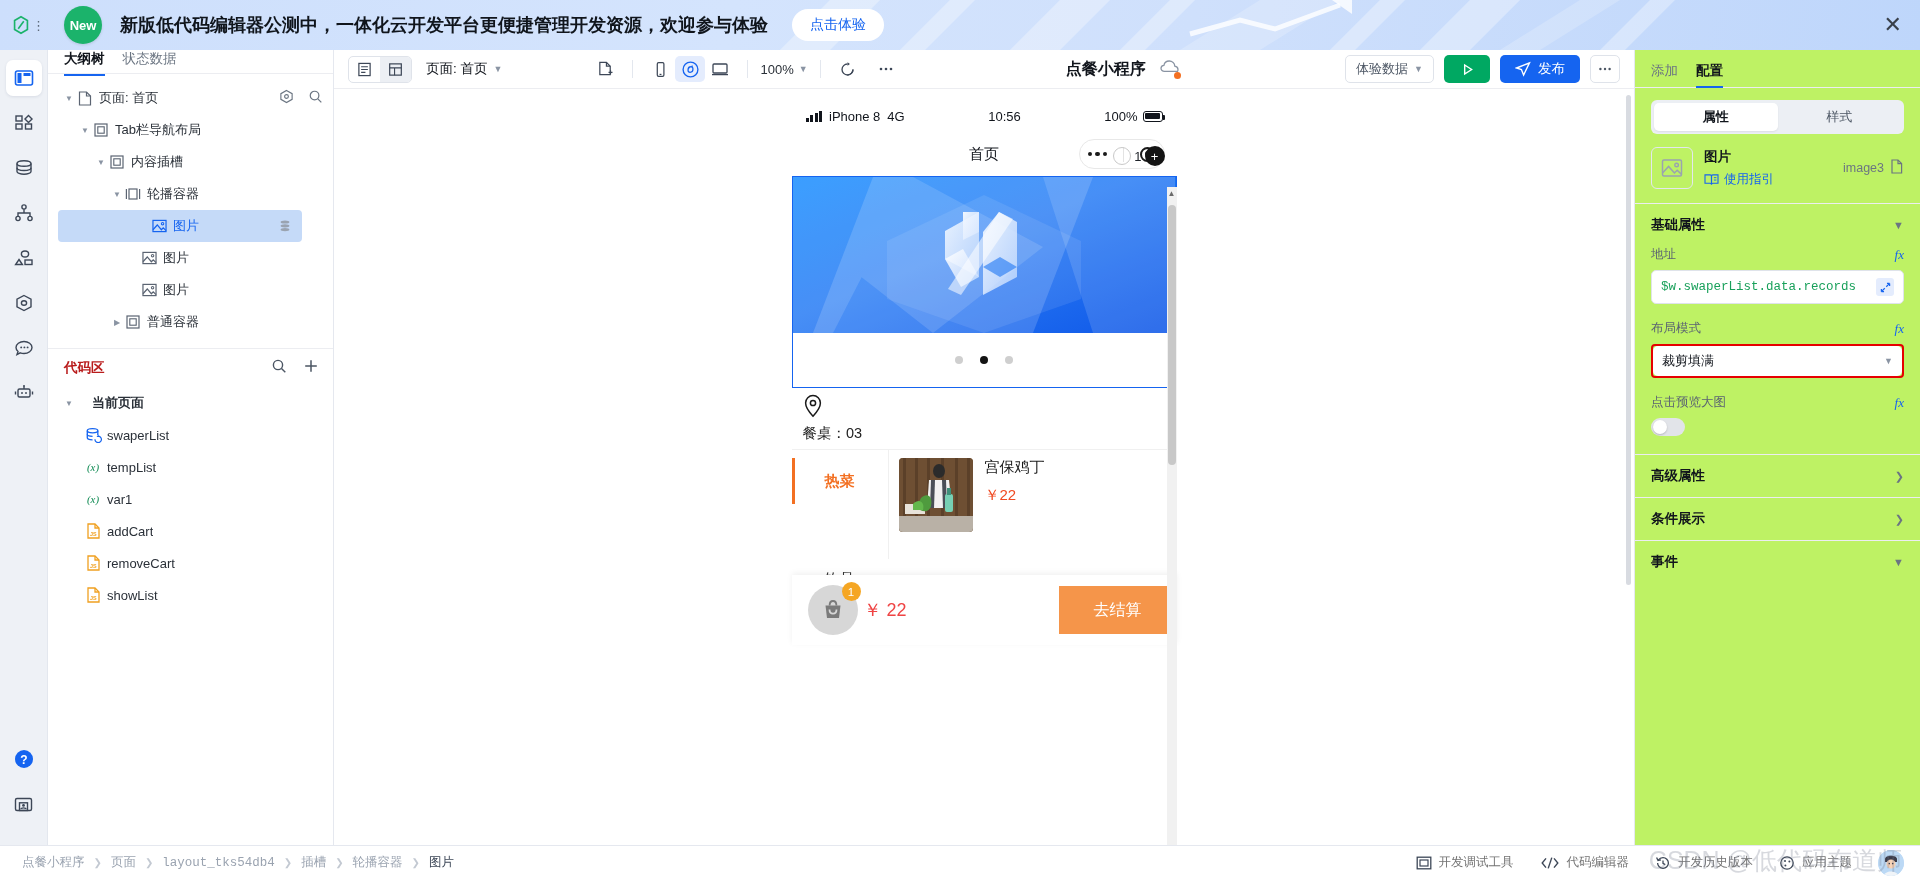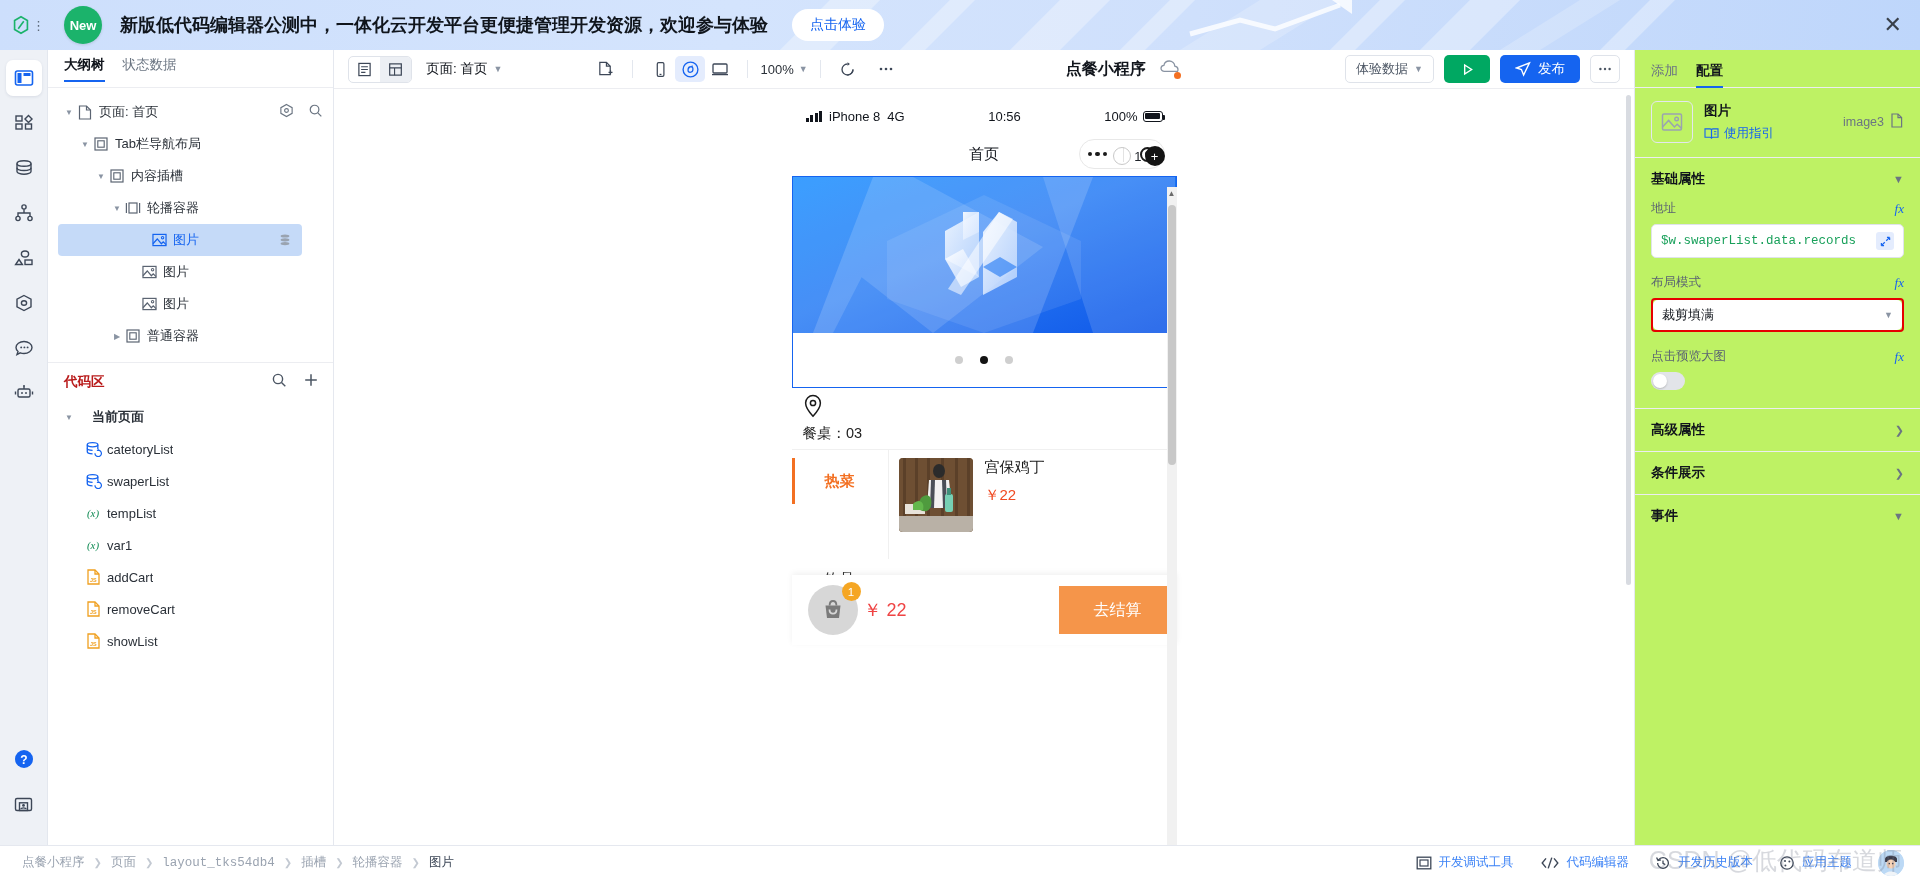--- a/index.html
+++ b/index.html
@@ -51,21 +51,21 @@
   }
   .rail-btn.active { background: #fff; box-shadow: 0 1px 3px rgba(20,40,80,.1); color: #1564f0; }
   .rail-spacer { flex: 1; }
   .rail-bottom { padding-bottom: 14px; display: flex; flex-direction: column; align-items: center; }
 
   
   .leftpanel {
     width: 286px; flex: 0 0 286px; background: #fff; display: flex; flex-direction: column;
     border-right: 1px solid #e5e8ef; min-height: 0;
   }
-  .tabs-row { display: flex; align-items: center; height: 38px; padding: 0 16px; border-bottom: 1px solid #ecedf1; }
+  .tabs-row { display: flex; align-items: flex-start; height: 24px; padding: 0 16px; border-bottom: 1px solid #ecedf1; }
   .tab { font-size: 13.5px; color: #6b7582; margin-right: 18px; padding-bottom: 7px; cursor: pointer; position: relative; }
   .tab.active { color: #11151c; font-weight: bold; }
   .tab.active:after { content:""; position: absolute; left: 0; right: 0; bottom: -1px; height: 2px; background: #1564f0; }
 
   .tree { padding: 8px 0 4px 0; }
   .trow {
     display: flex; align-items: center; height: 32px; padding-right: 10px; font-size: 13px;
     color: #2a3038; cursor: pointer; position: relative;
   }
   .trow.selected { background: #c5daf8; color: #1564f0; }
@@ -210,21 +210,21 @@
   .grp-row { border-top: 1px solid #ecedf1; }
 
   
   .footer {
     height: 34px; flex: 0 0 34px; background: #fff; border-top: 1px solid #e5e8ef;
     display: flex; align-items: center; padding: 0 16px 0 22px; position: relative;
   }
   .crumbs { display: flex; align-items: center; gap: 9px; font-size: 12.5px; color: #9aa3b0;}
   .crumbs .sep { font-size: 10px; color: #c3c9d2; }
   .crumbs .last { color: #3d4757; }
-  .footer-right { margin-left: auto; display: flex; align-items: center; gap: 26px; font-size: 12.5px; color: #3b82f6;}
+  .footer-right { margin-left: auto; display: flex; align-items: center; gap: 26px; font-size: 12.5px; color: #737373;}
   .fitem { display: flex; align-items: center; gap: 7px; cursor: pointer;}
   .avatar { width: 26px; height: 26px; border-radius: 50%; background: #bcd9f5; display:flex;align-items:center;justify-content:center; overflow:hidden;}
   .watermark {
     position: absolute; right: 18px; bottom: 2px; font-size: 25px; color: rgba(110,120,135,.28);
     white-space: nowrap; pointer-events: none; font-weight: normal;
   }
   .mono { font-family: "Liberation Mono","DejaVu Sans Mono", monospace; }
 </style>
 </head>
 <body>
@@ -483,33 +483,20 @@
           </span>
         </span>
       </div>
 
       <div class="codelist">
         <div class="trow" style="padding-left:14px">
           <span class="caret">▼</span>
           <span class="lbl" style="font-weight:bold;margin-left:16px">当前页面</span>
         </div>
 
-        <div class="trow" style="padding-left:36px">
-          <span class="ic">
-            <svg width="17" height="16" viewBox="0 0 18 17">
-                <ellipse cx="8" cy="4" rx="5.6" ry="2.2" fill="none" stroke="#1564f0" stroke-width="1.4"></ellipse>
-                <path d="M2.4 4 V11.5 C2.4 12.7 4.9 13.7 8 13.7" fill="none" stroke="#1564f0" stroke-width="1.4"></path>
-                <path d="M13.6 4 V8.5" fill="none" stroke="#1564f0" stroke-width="1.4"></path>
-                <path d="M2.4 7.8 C2.4 9 4.9 10 8 10" fill="none" stroke="#1564f0" stroke-width="1.3"></path>
-                <path d="M10.6 13 A3.4 3.4 0 1 0 13.7 9.8" fill="none" stroke="#1564f0" stroke-width="1.3"></path>
-                <polygon points="13.9,8.3 15.4,10.6 12.3,10.6" fill="#1564f0"></polygon>
-              </svg>
-          </span>
-          <span class="lbl">catetoryList</span>
-        </div>
 
         <div class="trow" style="padding-left:36px">
           <span class="ic">
             <svg width="17" height="16" viewBox="0 0 18 17">
                 <ellipse cx="8" cy="4" rx="5.6" ry="2.2" fill="none" stroke="#1564f0" stroke-width="1.4"></ellipse>
                 <path d="M2.4 4 V11.5 C2.4 12.7 4.9 13.7 8 13.7" fill="none" stroke="#1564f0" stroke-width="1.4"></path>
                 <path d="M13.6 4 V8.5" fill="none" stroke="#1564f0" stroke-width="1.4"></path>
                 <path d="M2.4 7.8 C2.4 9 4.9 10 8 10" fill="none" stroke="#1564f0" stroke-width="1.3"></path>
                 <path d="M10.6 13 A3.4 3.4 0 1 0 13.7 9.8" fill="none" stroke="#1564f0" stroke-width="1.3"></path>
                 <polygon points="13.9,8.3 15.4,10.6 12.3,10.6" fill="#1564f0"></polygon>
@@ -831,20 +818,24 @@
         </div>
       </div>
     </div>
 
     <div class="rightpanel">
       <div class="rp-tabs">
         <div class="tab">添加</div>
         <div class="tab active">配置</div>
       </div>
 
+      <div class="segbox">
+        <div class="seg on">属性</div>
+        <div class="seg">样式</div>
+      </div>
 
       <div class="comp-card">
         <div class="comp-thumb">
           <svg width="22" height="20" viewBox="0 0 22 20">
             <rect x="1.5" y="2" width="19" height="16" rx="1.5" fill="none" stroke="#9aa3b0" stroke-width="1.5"></rect>
             <circle cx="15.6" cy="7" r="1.8" fill="none" stroke="#9aa3b0" stroke-width="1.4"></circle>
             <path d="M1.5 15 L7.6 8.4 L13.4 15 L16.2 12.2 L20.5 16.4" fill="none" stroke="#9aa3b0" stroke-width="1.5"></path>
           </svg>
         </div>
         <div class="comp-meta">

